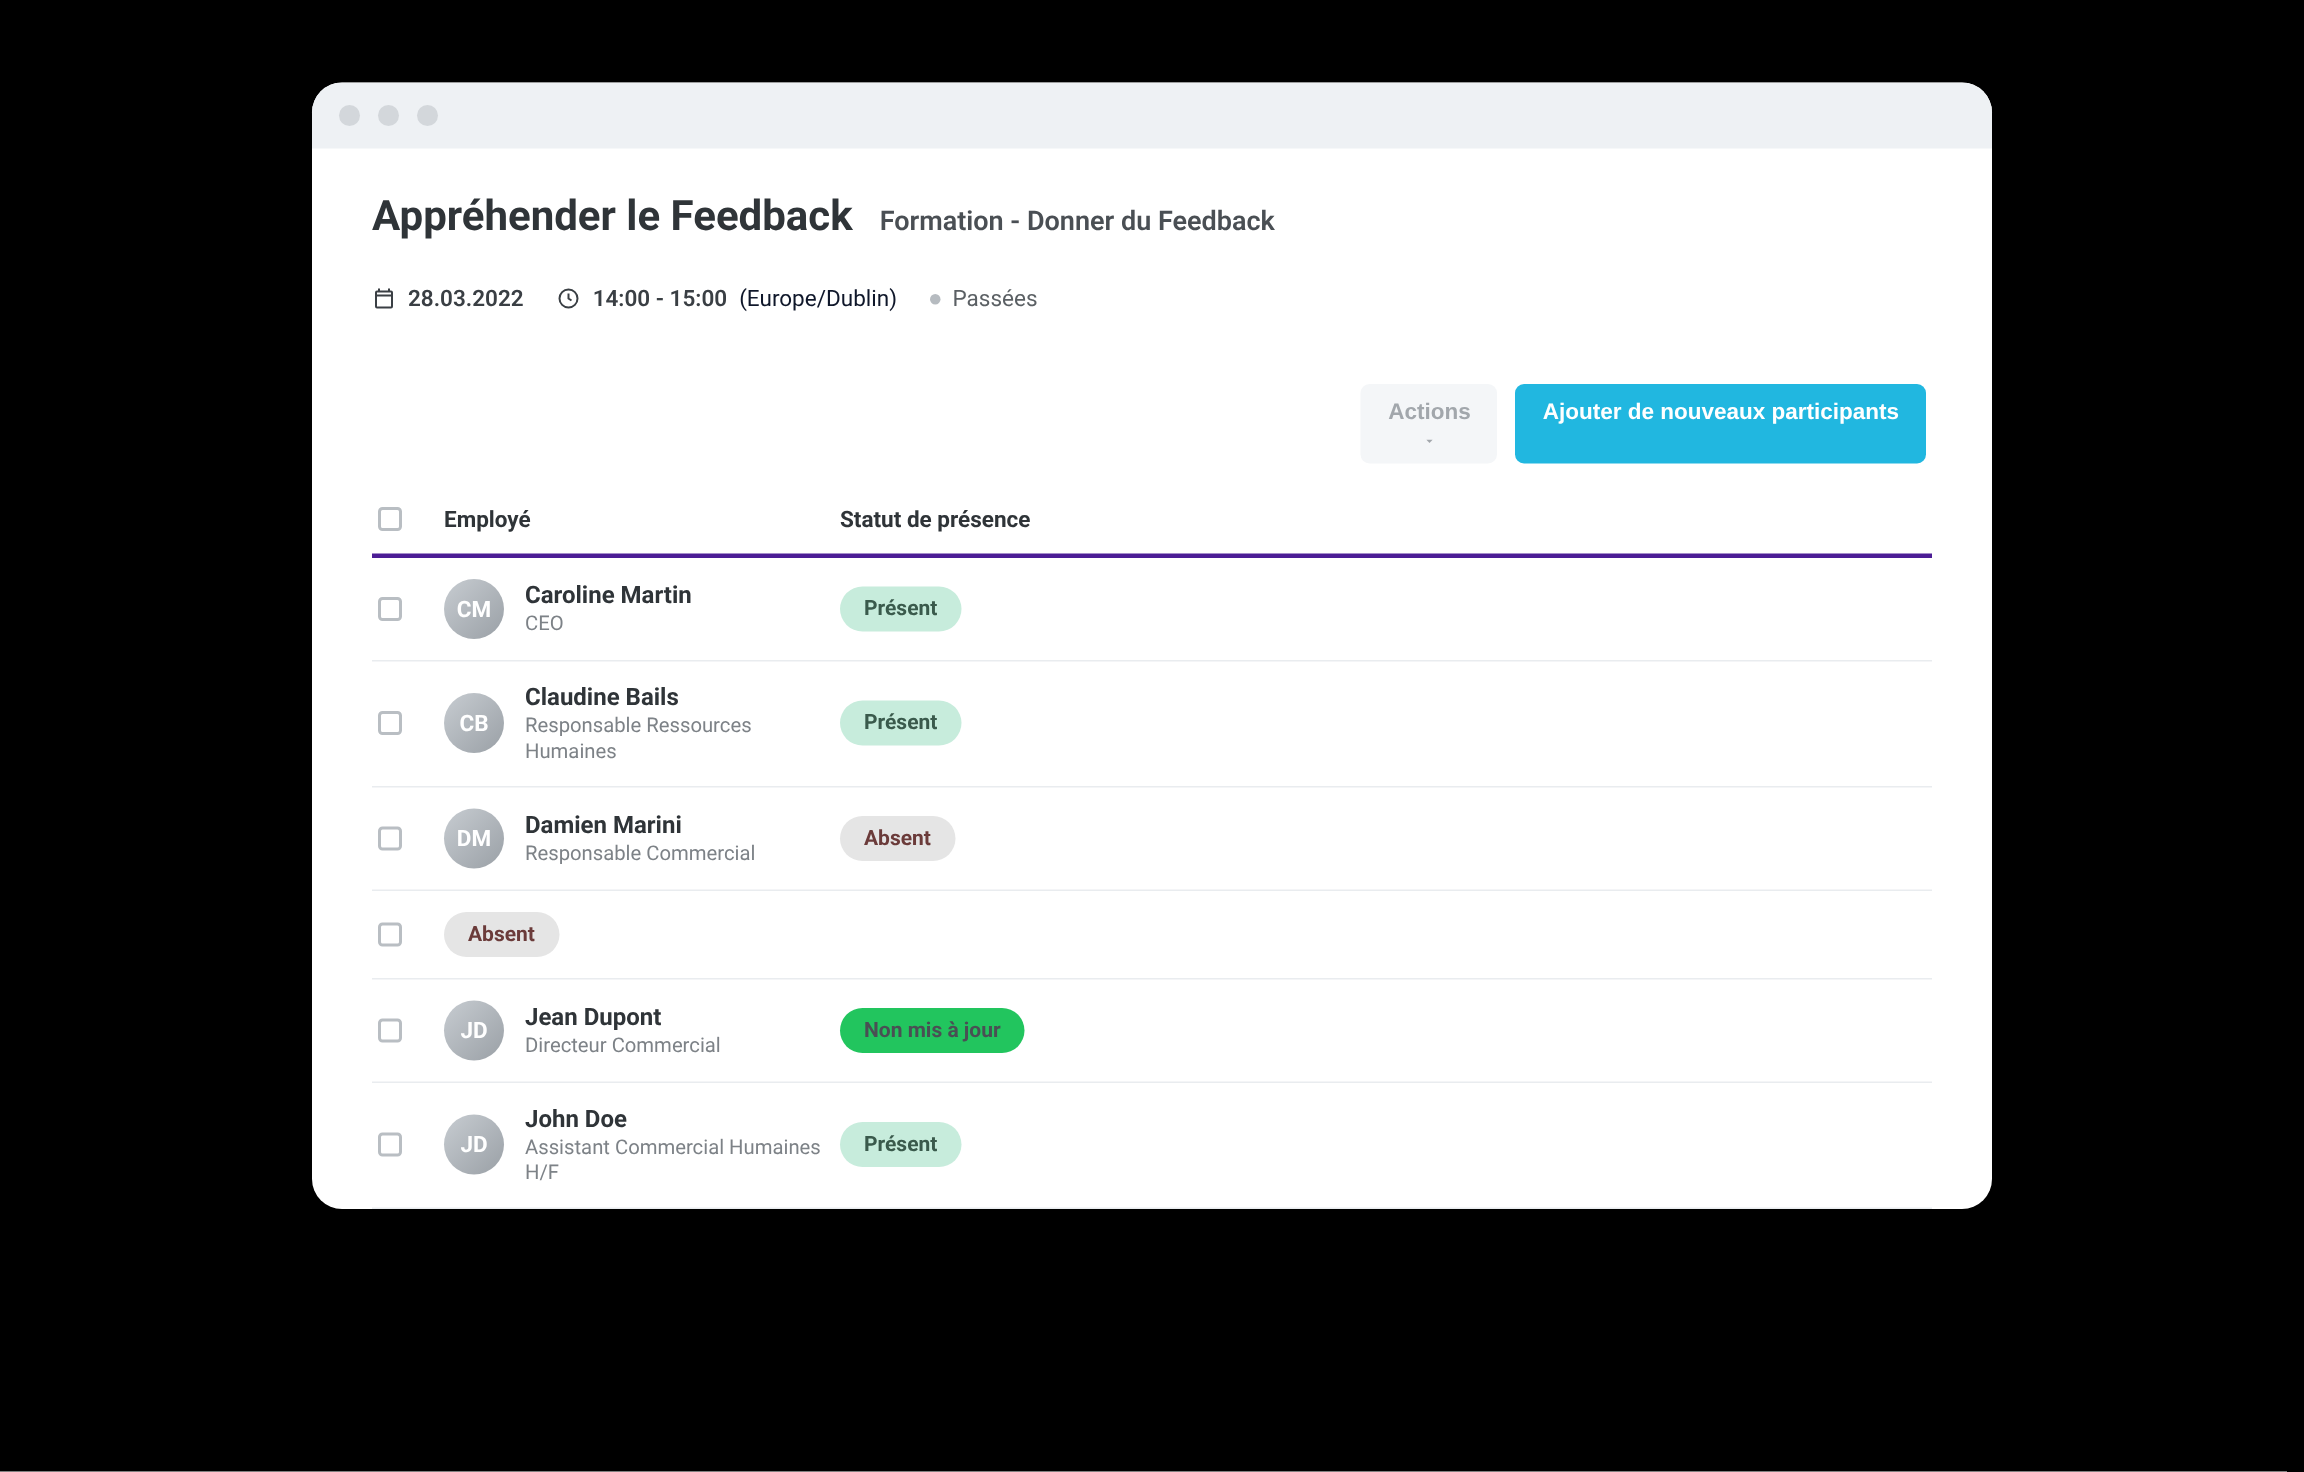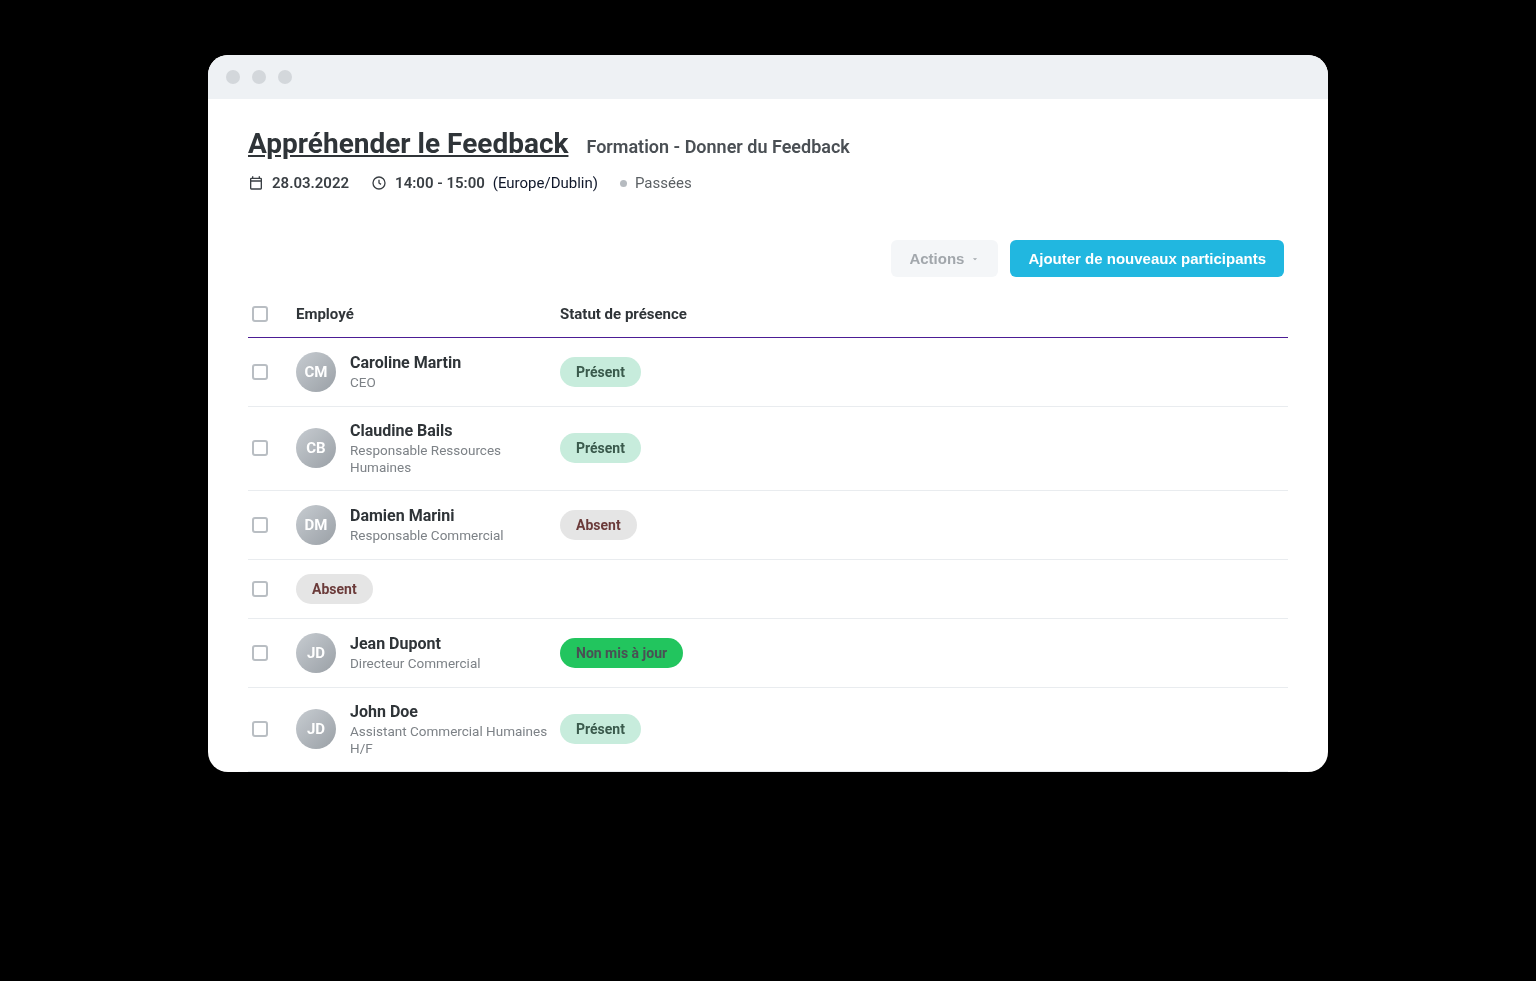--- a/index.html
+++ b/index.html
@@ -40,32 +40,31 @@
   .header-row {
     display: flex;
     align-items: baseline;
     gap: 18px;
     flex-wrap: wrap;
   }
   .page-title {
     font-size: 28px;
     font-weight: 700;
     color: #2f3438;
-    text-decoration: underline;
   }
   .page-subtitle {
     font-size: 18px;
     font-weight: 600;
     color: #4a4f54;
   }
   .meta-row {
     display: flex;
     align-items: center;
     gap: 22px;
-    margin-top: 14px;
+    margin-top: 30px;
     color: #3a3f44;
     font-size: 15px;
     font-weight: 600;
   }
   .meta-item {
     display: flex;
     align-items: center;
     gap: 8px;
   }
   .meta-tz {
@@ -99,20 +98,21 @@
   .btn {
     padding: 10px 18px;
     border-radius: 6px;
     font-size: 15px;
     font-weight: 600;
     border: none;
     cursor: pointer;
     display: inline-flex;
     align-items: center;
     gap: 6px;
+    flex-direction: column;
   }
   .btn-actions {
     background: #f4f6f8;
     color: #a2a7ac;
   }
   .btn-primary {
     background: #21b7e0;
     color: #fff;
   }
   .chevron-down {
@@ -124,21 +124,21 @@
     margin-top: 14px;
   }
   .thead, .trow {
     display: grid;
     grid-template-columns: 44px 264px 1fr;
     align-items: center;
     padding: 14px 4px;
     border-bottom: 1px solid #e9ecef;
   }
   .thead {
-    border-bottom: 1px solid #4c1d95;
+    border-bottom: 3px solid #4c1d95;
     font-weight: 700;
     color: #2f3438;
     font-size: 15px;
   }
   .trow { gap: 0; }
   .checkbox {
     width: 16px;
     height: 16px;
     border: 2px solid #b9bec3;
     border-radius: 3px;

